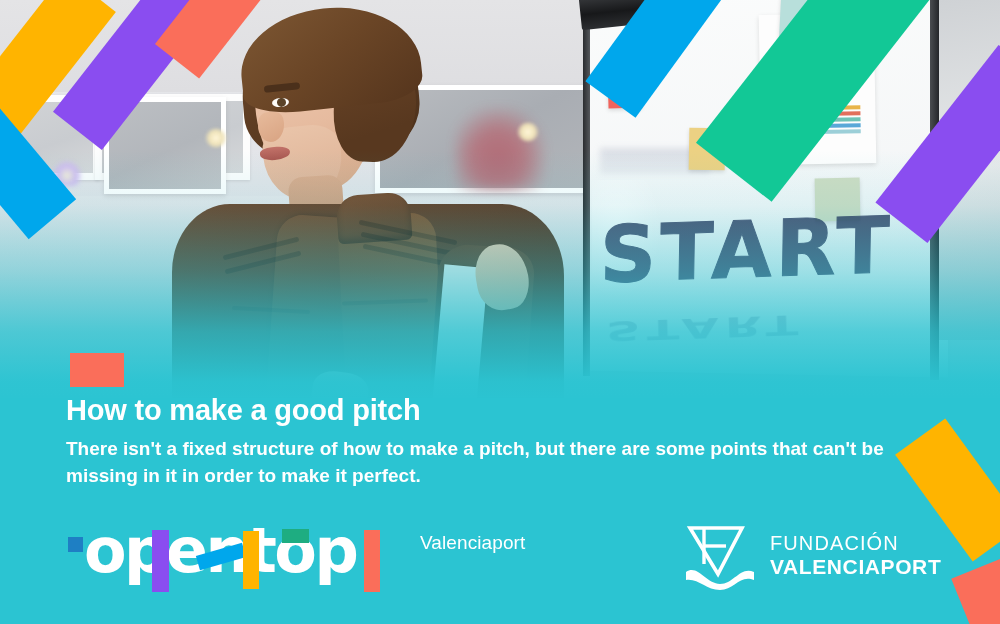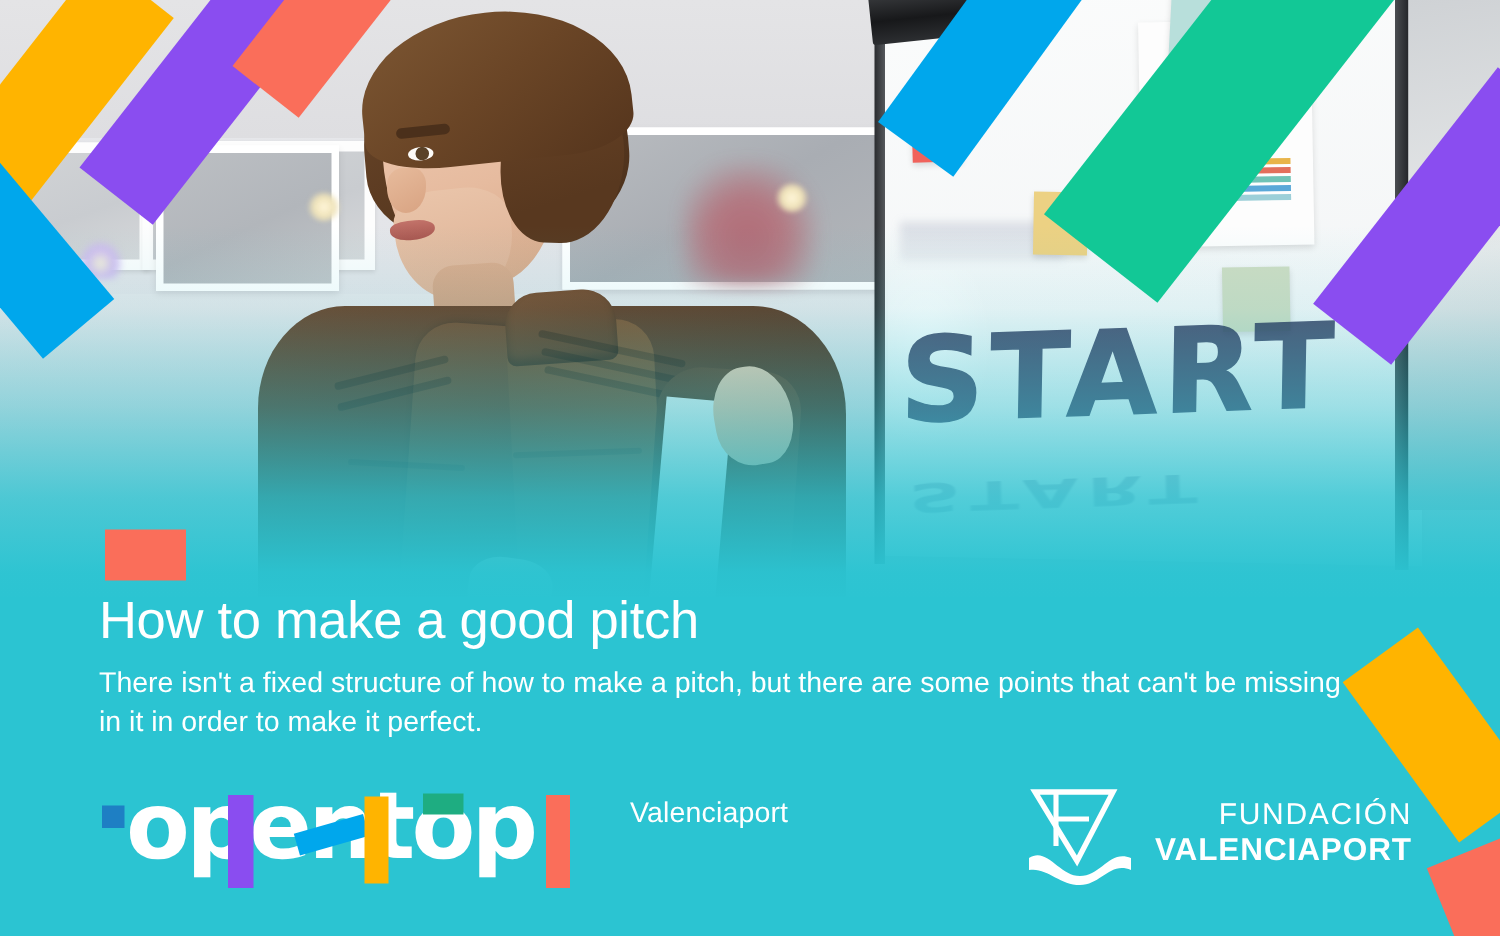--- a/index.html
+++ b/index.html
@@ -297,25 +297,25 @@
   .b-green-tr{left:772px;top:-78px;width:96px;height:280px;background:#12C896;transform:rotate(38deg);}
   .b-purple-tr{left:930px;top:44px;width:66px;height:200px;background:#8A4DF0;transform:rotate(38deg);}
   .b-coral-sq{left:70px;top:353px;width:54px;height:34px;background:#FA6E5A;}
   .b-yellow-br{left:928px;top:424px;width:62px;height:132px;background:#FFB400;transform:rotate(-36deg);}
   .b-coral-br{left:968px;top:565px;width:54px;height:100px;background:#FA6E5A;transform:rotate(-22deg);}
 
   
   .text-block{position:absolute;left:66px;top:394px;width:860px;}
   .headline{
     margin:0;color:#ffffff;
-    font-size:35px;font-weight:400;letter-spacing:-.2px;line-height:1.12;
+    font-size:29px;font-weight:700;letter-spacing:-.2px;line-height:1.12;
   }
   .subhead{
     margin:10px 0 0 0;color:#ffffff;
-    font-size:19px;font-weight:400;line-height:1.38;max-width:830px;
+    font-size:19px;font-weight:700;line-height:1.38;max-width:830px;
   }
 
   
   .logo-row{
     position:absolute;left:66px;top:524px;width:880px;height:72px;
   }
 
   
   .opentop{position:absolute;left:0;top:0;width:340px;height:70px;}
   .ot-square{position:absolute;left:2px;top:13px;width:15px;height:15px;background:#1E7FC4;}
@@ -332,21 +332,21 @@
   .ot-green{left:216px;top:5px;width:27px;height:14px;background:#1EAD81;}
   .ot-coral{left:298px;top:6px;width:16px;height:62px;background:#FA6E5A;}
 
   .vp-text{
     position:absolute;left:354px;top:8px;color:#ffffff;line-height:1.16;
   }
   .vp-l1{font-size:19px;font-weight:400;display:block;letter-spacing:.1px;}
   .vp-l2{font-size:19px;font-weight:700;display:block;letter-spacing:.1px;}
 
   
-  .fund{position:absolute;left:618px;top:-4px;width:262px;height:74px;text-align:right;}
+  .fund{position:absolute;left:618px;top:-4px;width:262px;height:74px;}
   .fund-mark{position:absolute;left:0;top:2px;width:72px;height:68px;}
   .fund-text{position:absolute;left:86px;top:12px;color:#ffffff;line-height:1.14;}
   .fd-l1{font-size:20px;font-weight:300;display:block;letter-spacing:1.1px;}
   .fd-l2{font-size:21px;font-weight:700;display:block;letter-spacing:.6px;}
 </style>
 </head>
 <body>
 
 <div class="banner">
 

